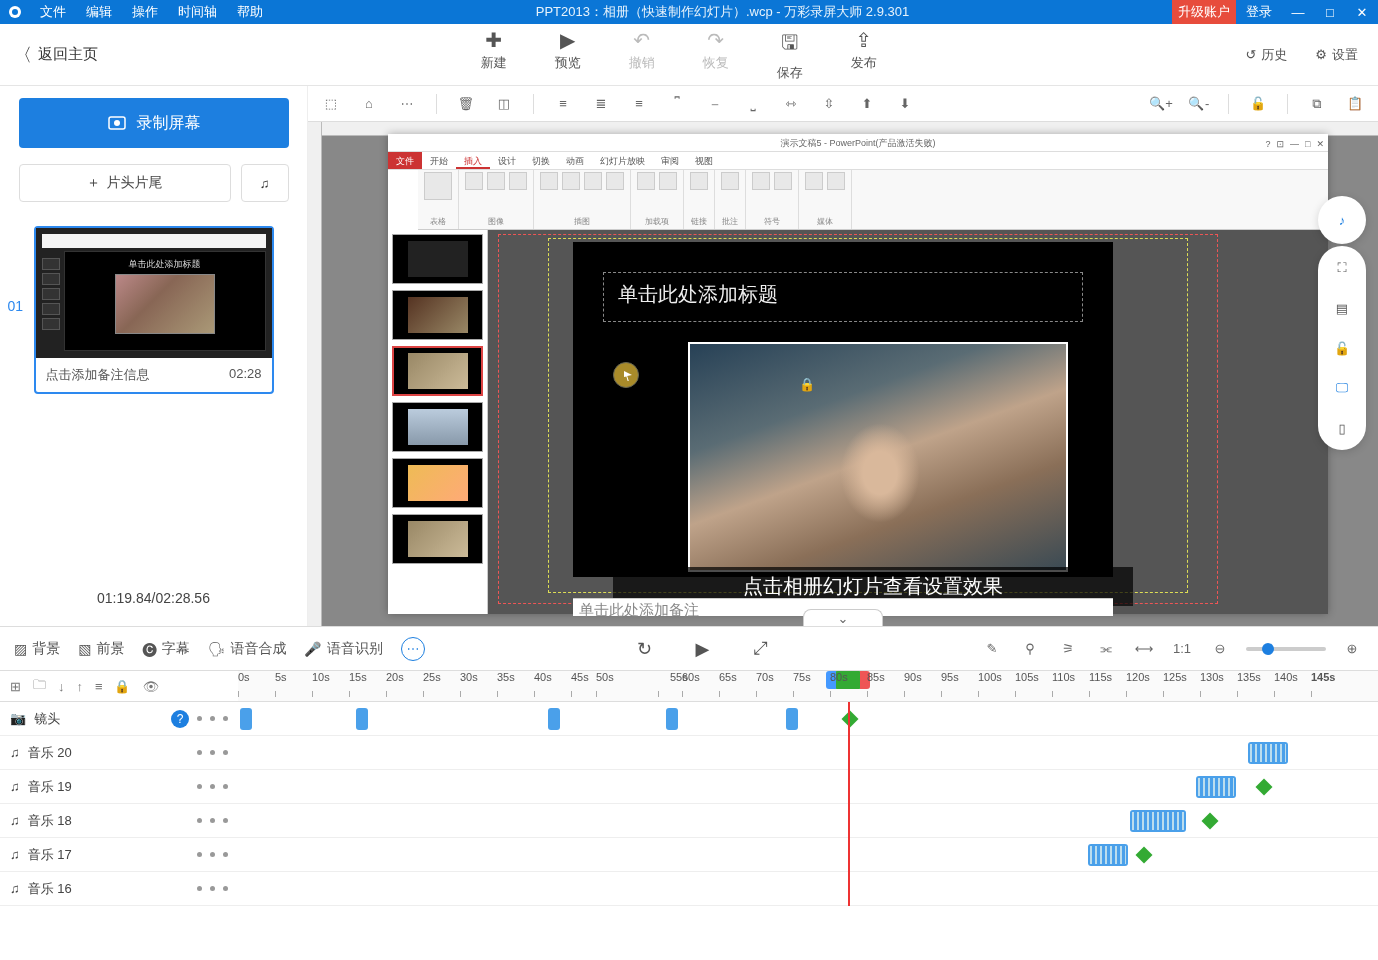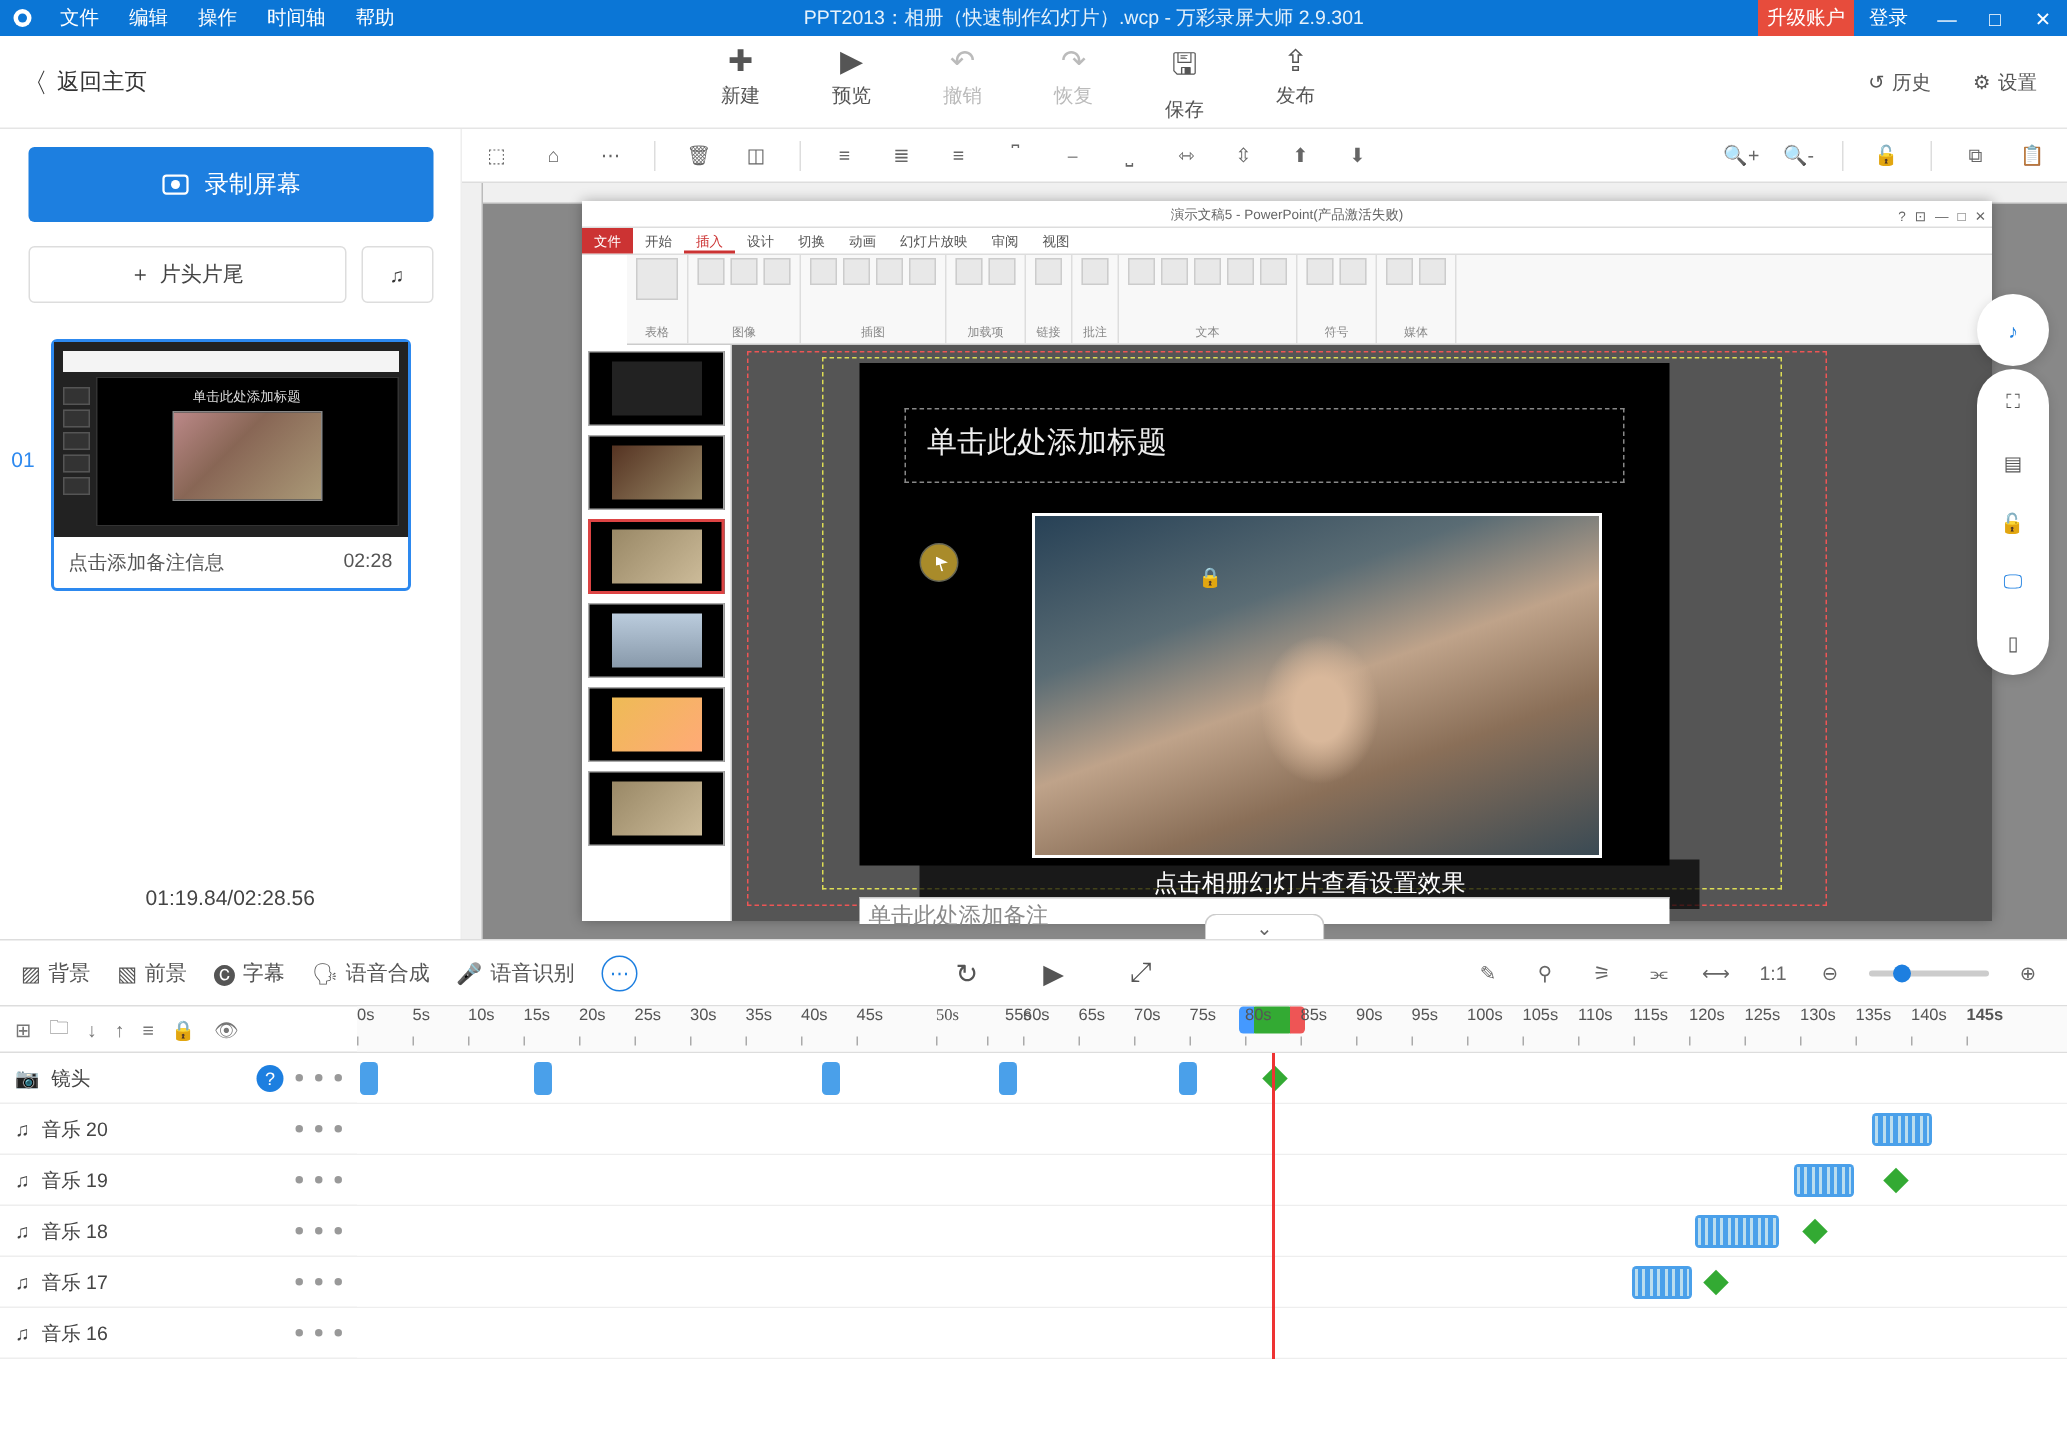--- a/index.html
+++ b/index.html
@@ -78,21 +78,21 @@
 .ppt-slide-area { flex:1; background:#555; position:relative; }
 .dashed-red { position:absolute; border:1px dashed #e55; }
 .dashed-yel { position:absolute; border:1px dashed #dd5; }
 .slide { position:absolute; left:85px; top:12px; width:540px; height:335px; background:#000; }
 .slide .title-box { position:absolute; left:30px; top:30px; right:30px; height:50px; border:1px dashed #888; color:#eee; font-size:20px; padding:8px 14px; font-family:"SimSun",serif; }
 .slide .photo { position:absolute; left:115px; top:100px; width:380px; height:230px; background:linear-gradient(160deg,#274156 0%,#5a6c74 30%,#bfa38a 50%,#8a6f58 70%,#3a4a54 100%); border:2px solid #fff; }
 .slide .photo::after{content:"";position:absolute;left:40%;top:35%;width:80px;height:100px;background:radial-gradient(ellipse,#d9b89b 30%,transparent 70%);border-radius:50%;}
 .slide .lock { position:absolute; left:225px; top:135px; width:18px;height:18px; color:#fff; font-size:13px; text-align:center;}
 .slide .cursor-dot { position:absolute; left:40px; top:120px; width:26px;height:26px; background:#a98b2a; border-radius:50%; border:1px solid #665;}
 .slide .cursor-dot::after{content:"";position:absolute;left:10px;top:8px;width:8px;height:10px;background:#fff;clip-path:polygon(0 0,100% 40%,40% 50%,60% 100%,45% 100%,30% 55%,0 60%);}
-.caption-overlay { position:absolute; left:125px; bottom:8px; width:520px; background:rgba(0,0,0,0.7); color:#fff; font-size:16px; text-align:center; padding:6px 0; }
+.caption-overlay { position:absolute; left:125px; bottom:8px; width:520px; background:rgba(0,0,0,0.7); color:#fff; font-size:20px; text-align:center; padding:6px 0; }
 .ppt-notes { position:absolute; left:85px; bottom:-2px; width:540px; height:18px; background:#fff; border-top:1px solid #ccc; font-size:15px; color:#888; padding:2px 6px;}
 .rulers-top { position:absolute; top:0;left:0;right:0;height:14px;background:#f0f0f0;border-bottom:1px solid #bbb;}
 .rulers-left { position:absolute; top:0;left:0;bottom:0;width:14px;background:#f0f0f0;border-right:1px solid #bbb;}
 
 
 .float-dock { position:absolute; right:12px; top:160px; width:48px; background:#fff; border-radius:24px; box-shadow:0 2px 8px rgba(0,0,0,0.15); display:flex;flex-direction:column;align-items:center; padding:10px 0; gap:16px;}
 .float-dock .di { width:24px;height:24px;display:flex;align-items:center;justify-content:center;color:#555;cursor:pointer;}
 .float-dock .di.active { color:#1d7fe0;}
 .float-note { position:absolute; right:12px; top:110px; width:48px;height:48px;background:#fff;border-radius:50%;box-shadow:0 2px 8px rgba(0,0,0,0.15);display:flex;align-items:center;justify-content:center;color:#1d7fe0;cursor:pointer;}
 .chev-down-tab { position:absolute; bottom:-1px; left:50%; transform:translateX(-50%); width:80px;height:18px;background:#fff;border:1px solid #ccc;border-bottom:none;border-radius:8px 8px 0 0;display:flex;align-items:center;justify-content:center;color:#666;cursor:pointer;}
@@ -337,30 +337,20 @@
           <div class="grp">
               <div class="icons">
                 <div></div>
               </div>
               <div class="gl">批注</div>
             </div>
           <div class="grp">
               <div class="icons">
                 <div></div>
                 <div></div>
-                <div></div>
-                <div></div>
-                <div></div>
-              </div>
-              <div class="gl">文本</div>
-            </div>
-          <div class="grp">
-              <div class="icons">
-                <div></div>
-                <div></div>
               </div>
               <div class="gl">符号</div>
             </div>
           <div class="grp">
               <div class="icons">
                 <div></div>
                 <div></div>
               </div>
               <div class="gl">媒体</div>
             </div>
@@ -475,21 +465,21 @@
     <div class="tick" style="left: 0px;">0s</div>
         <div class="tick" style="left: 37px;">5s</div>
         <div class="tick" style="left: 74px;">10s</div>
         <div class="tick" style="left: 111px;">15s</div>
         <div class="tick" style="left: 148px;">20s</div>
         <div class="tick" style="left: 185px;">25s</div>
         <div class="tick" style="left: 222px;">30s</div>
         <div class="tick" style="left: 259px;">35s</div>
         <div class="tick" style="left: 296px;">40s</div>
         <div class="tick" style="left: 333px;">45s</div>
-        <div class="tick" style="left: 386px; font-family: Liberation Serif, serif;">50s</div>
+        <div class="tick" style="left: 358px;">50s</div>
         <div class="tick" style="left: 420px; padding-left: 12px;">55s</div>
         <div class="tick" style="left: 444px;">60s</div>
         <div class="tick" style="left: 481px;">65s</div>
         <div class="tick" style="left: 518px;">70s</div>
         <div class="tick" style="left: 555px;">75s</div>
         <div class="tick" style="left: 592px;">80s</div>
         <div class="tick" style="left: 629px;">85s</div>
         <div class="tick" style="left: 666px;">90s</div>
         <div class="tick" style="left: 703px;">95s</div>
         <div class="tick" style="left: 740px;">100s</div>

